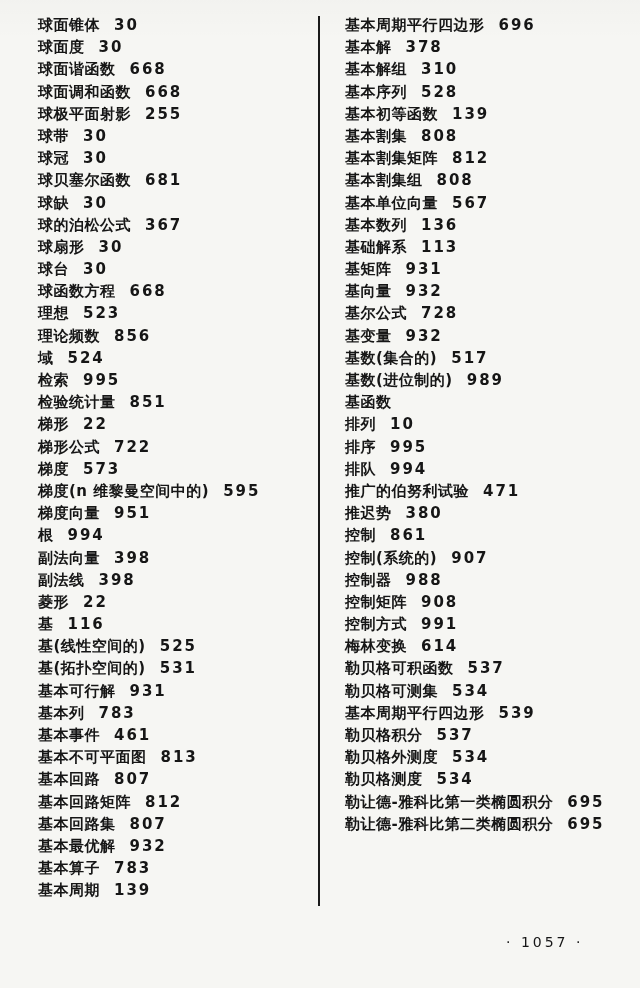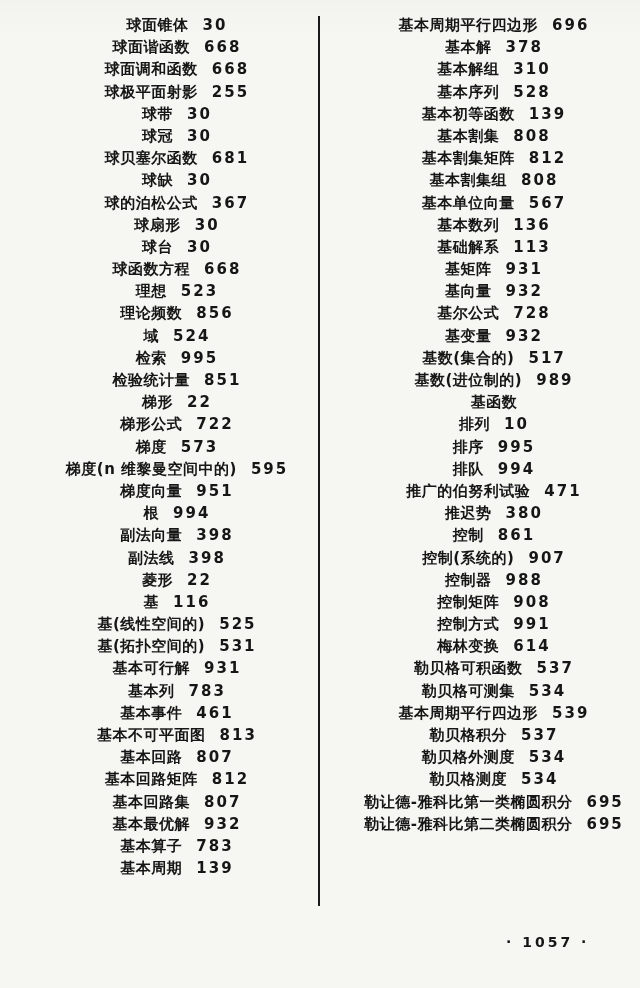--- a/index.html
+++ b/index.html
@@ -13,21 +13,20 @@
     background:#e9e9e6;
     font-family:"DejaVu Sans","Liberation Sans",sans-serif;
   }
   .page{
     position:relative;
     width:640px;height:988px;
     background:var(--paper);
     background-image:linear-gradient(180deg, rgba(0,0,0,0.015), rgba(0,0,0,0) 40px);
     overflow:hidden;
     color:var(--text);
-    text-align:center;
   }
   .index-column{
     position:absolute;
     top:14px;
     font-size:15px;
     font-weight:700;
     line-height:22.2px;
     white-space:nowrap;
   }
   .col-left{left:38px;width:278px;}
@@ -47,30 +46,31 @@
     top:16px;
     width:2px;
     height:890px;
     background:var(--divider);
   }
   .footer-page-number{
     position:absolute;
     left:506px;
     top:934px;
     font-size:14px;
-    font-weight:700;
+    font-weight:400;
     letter-spacing:3px;
   }
 </style>
 </head>
 <body>
 
 <div class="page">
   <div class="index-column col-left">
       <div class="row"><span class="term">球面锥体</span><span class="pagenum">30</span></div>
+      <div class="row"><span class="term">球面度</span><span class="pagenum">30</span></div>
       <div class="row"><span class="term">球面谐函数</span><span class="pagenum">668</span></div>
       <div class="row"><span class="term">球面调和函数</span><span class="pagenum">668</span></div>
       <div class="row"><span class="term">球极平面射影</span><span class="pagenum">255</span></div>
       <div class="row"><span class="term">球带</span><span class="pagenum">30</span></div>
       <div class="row"><span class="term">球冠</span><span class="pagenum">30</span></div>
       <div class="row"><span class="term">球贝塞尔函数</span><span class="pagenum">681</span></div>
       <div class="row"><span class="term">球缺</span><span class="pagenum">30</span></div>
       <div class="row"><span class="term">球的泊松公式</span><span class="pagenum">367</span></div>
       <div class="row"><span class="term">球扇形</span><span class="pagenum">30</span></div>
       <div class="row"><span class="term">球台</span><span class="pagenum">30</span></div>

